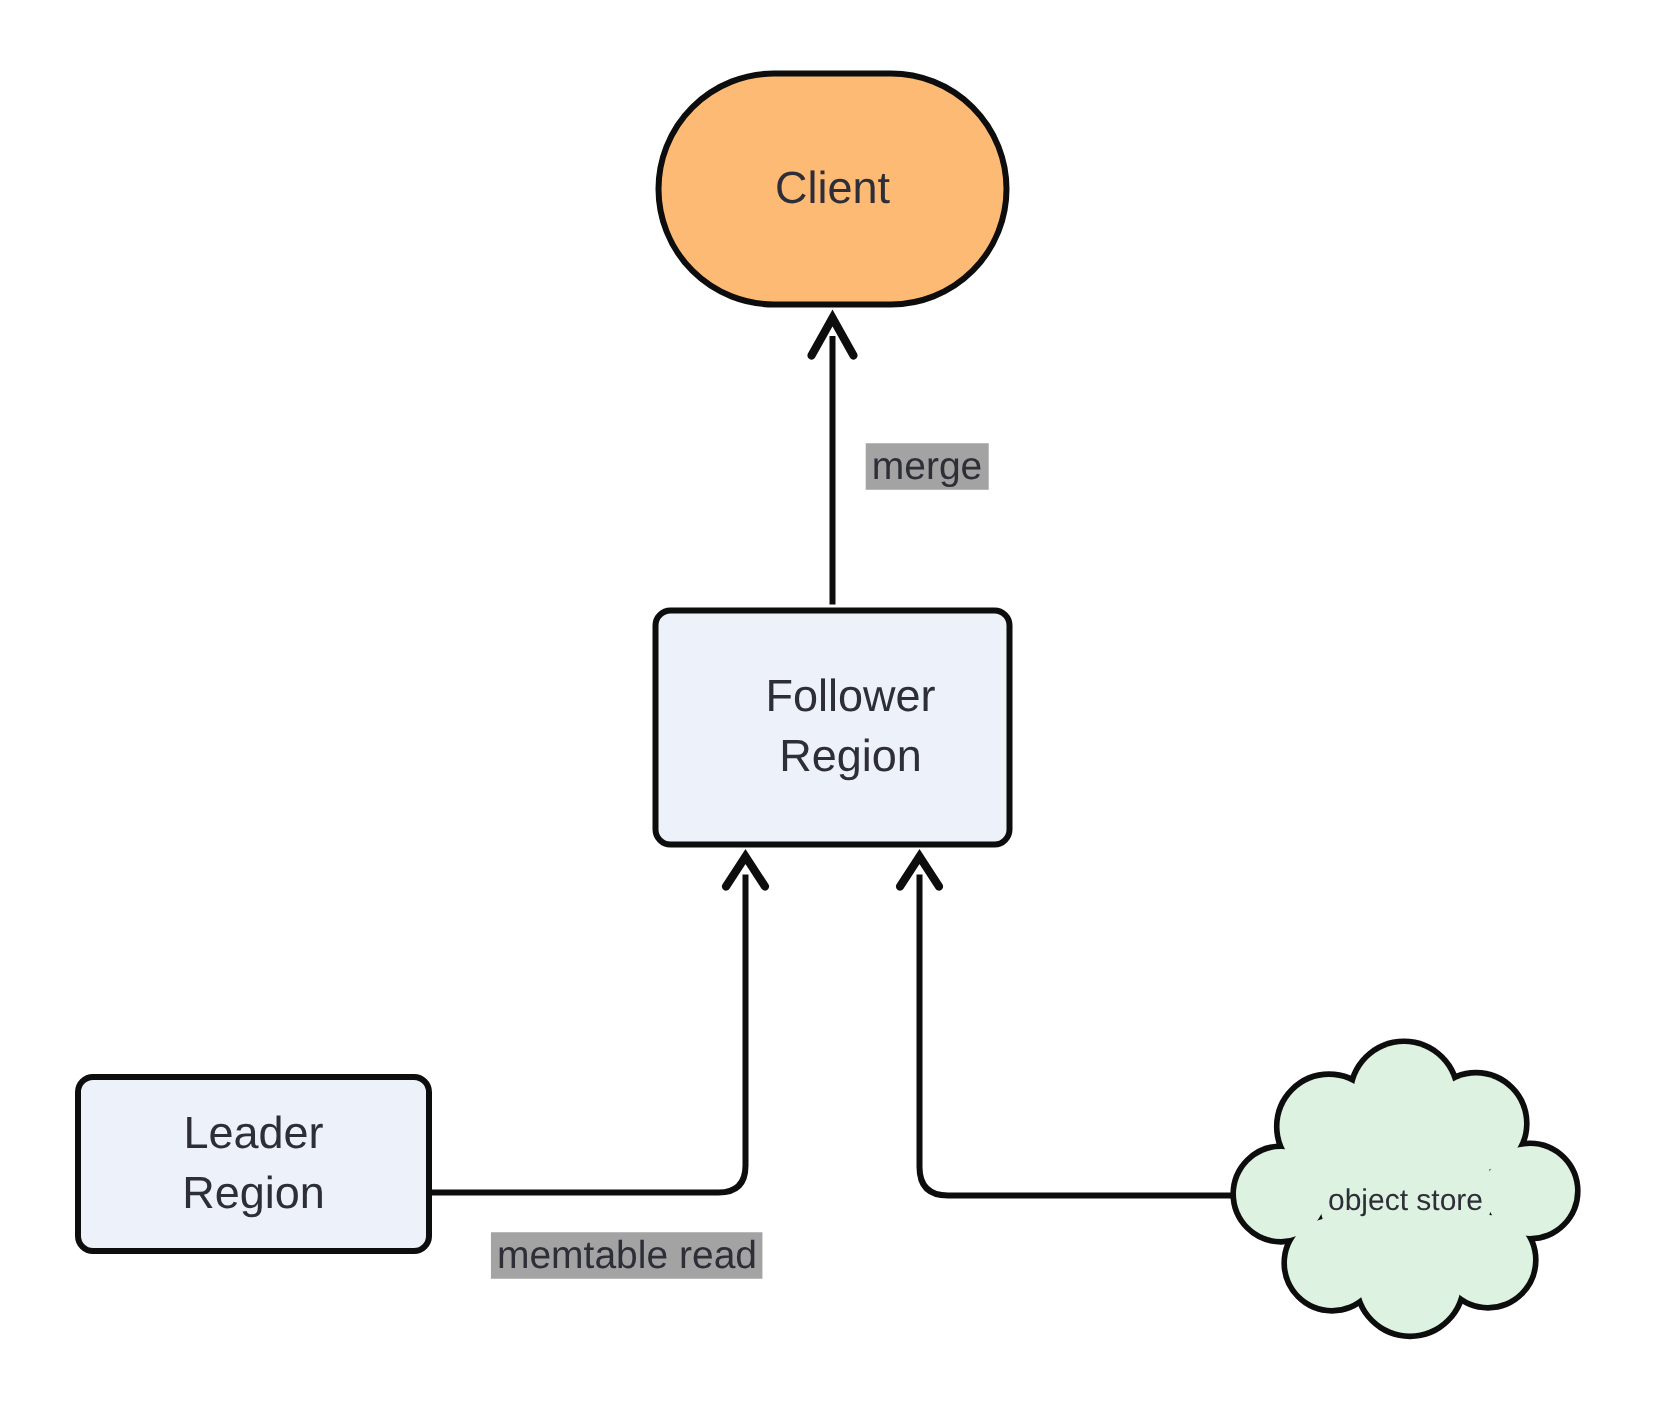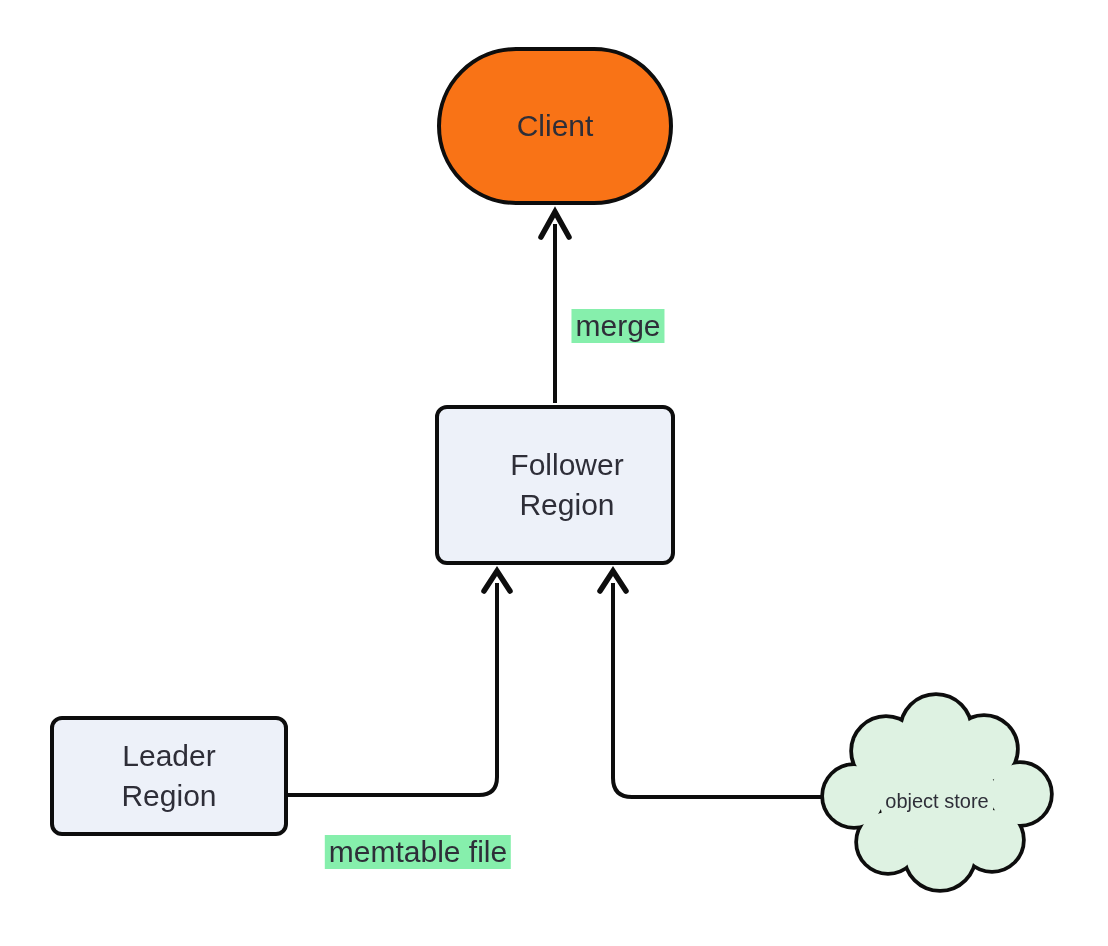--- a/index.html
+++ b/index.html
@@ -55,26 +55,25 @@
     position: absolute;
     left: 124px; top: 110px;
     transform: translate(-50%, -50%);
     font-size: 20px;
     white-space: nowrap;
     color: var(--text);
   }
   .edge-label {
     position: absolute;
     transform: translate(-50%, -50%);
-    font-size: 30px;
+    font-size: 26px;
     white-space: nowrap;
     color: var(--text);
-    background: #86efac;
+    background: #a3a3a3;
     padding: 0 4px;
-    margin-top: 15px;
   }
   .lbl-merge   { left: 618px; top: 311px; }
   .lbl-memread { left: 418px; top: 837px; }
   .lbl-sstread { left: 691px; top: 836px; }
 </style>
 </head>
 <body>
 
 <div class="canvas" style="--stroke: #0d0d0d; --text: #2e2e38; background-color: rgb(255, 255, 255);">
 
@@ -83,21 +82,21 @@
     <path class="edge" d="M 555 403 L 555 224"></path>
     <path class="head" d="M 541 237 L 555 212 L 569 237"></path>
 
     <path class="edge" d="M 286 795 L 479 795 Q 497 795 497 777 L 497 583"></path>
     <path class="head" d="M 484 591 L 497 571 L 510 591"></path>
 
     <path class="edge" d="M 824 797 L 632 797 Q 613 797 613 778 L 613 583"></path>
     <path class="head" d="M 600 591 L 613 571 L 626 591"></path>
   </svg>
 
-  <div class="node stadium" style="left: 437px; top: 47px; width: 236px; height: 158px; background-color: #f97316;">
+  <div class="node stadium" style="left: 437px; top: 47px; width: 236px; height: 158px; background-color: #fdba74;">
     <span>Client</span>
   </div>
 
   <div class="node rounded" style="left: 435px; top: 405px; width: 240px; height: 160px; background-color: rgb(237, 241, 249); padding-left: 24px;">
     <span>Follower</span>
     <span>Region</span>
   </div>
 
   <div class="node rounded" style="left: 50px; top: 716px; width: 238px; height: 120px; background-color: rgb(237, 241, 249);">
     <span>Leader</span>
@@ -128,15 +127,15 @@
         <circle cx="179" cy="149" r="30"></circle>
         <circle cx="127" cy="164" r="34"></circle>
         <circle cx="75" cy="151" r="30"></circle>
         <circle cx="124" cy="104" r="58"></circle>
       </g>
     </svg>
     <span class="cloud-label">object store</span>
   </div>
 
   <div class="edge-label lbl-merge">merge</div>
-  <div class="edge-label lbl-memread">memtable file</div>
+  <div class="edge-label lbl-memread">memtable read</div>
 
 </div>
 
 </body></html>

